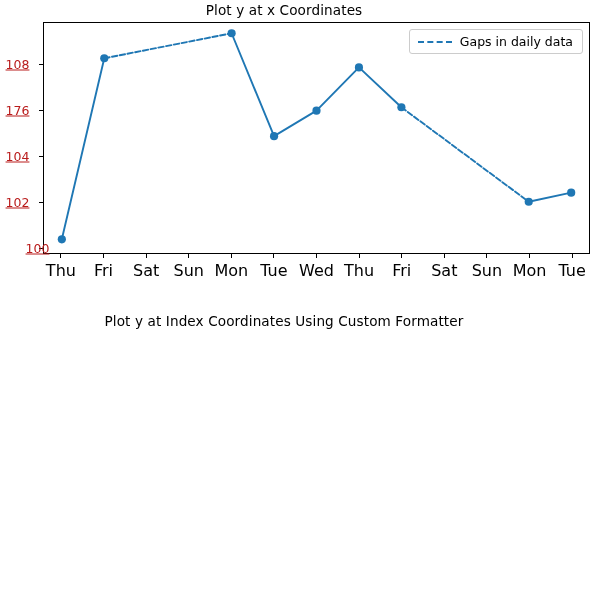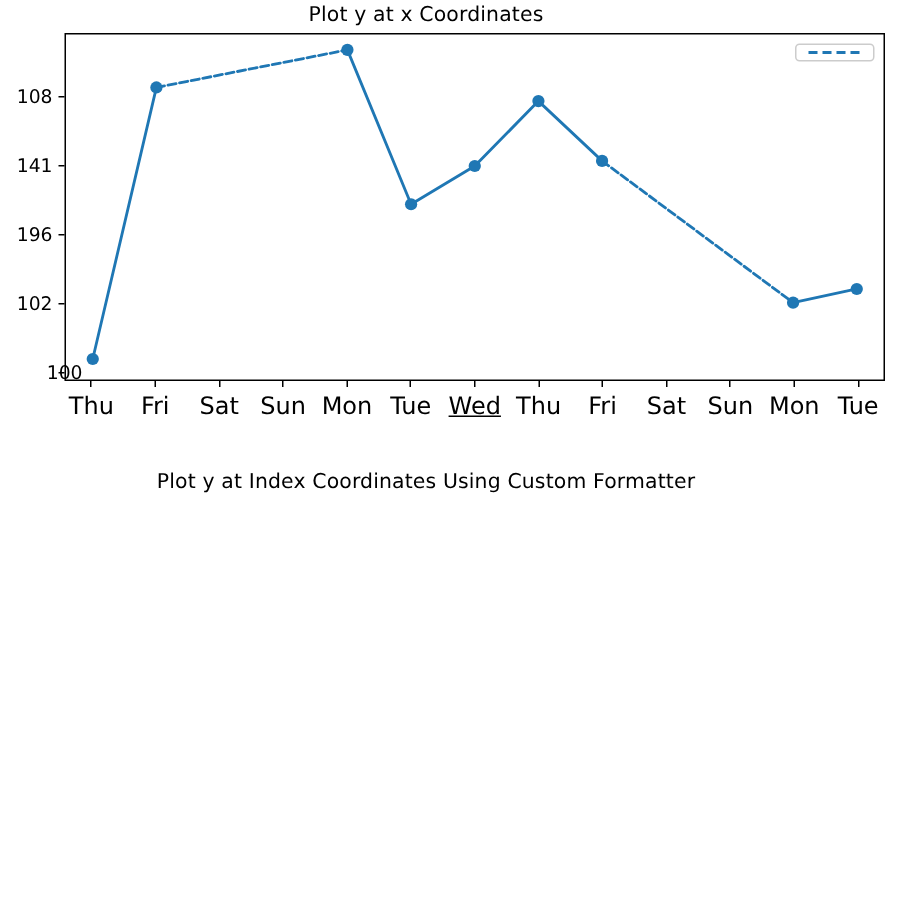--- a/index.html
+++ b/index.html
@@ -52,25 +52,26 @@
   .plot-svg {
     position: absolute;
     left: 0; top: 0;
     width: 100%;
     height: 100%;
     overflow: visible;
   }
 
   .ytick-label {
     position: absolute;
-    text-align: right;
+    text-align: center;
     font-size: 12.5px;
-    color: #000000;
+    color: #b91c1c;
     transform: translateY(-50%);
     white-space: nowrap;
+    text-decoration: underline;
   }
   .xtick-label {
     position: absolute;
     text-align: center;
     font-size: 16px;
     color: #000000;
     transform: translateX(-50%);
     white-space: nowrap;
   }
   .tickmark {
@@ -125,47 +126,48 @@
           <circle cx="188.297507788162" cy="10.336633663366086" r="4.1" fill="#1f77b4"></circle>
           <circle cx="230.89875389408098" cy="114.16237623762382" r="4.1" fill="#1f77b4"></circle>
           <circle cx="273.5" cy="88.43564356435635" r="4.1" fill="#1f77b4"></circle>
           <circle cx="316.101246105919" cy="44.79207920792055" r="4.1" fill="#1f77b4"></circle>
           <circle cx="358.70249221183803" cy="84.99009900990077" r="4.1" fill="#1f77b4"></circle>
           <circle cx="486.50623052959503" cy="180.3168316831683" r="4.1" fill="#1f77b4"></circle>
           <circle cx="529.1074766355141" cy="171.12871287128695" r="4.1" fill="#1f77b4"></circle>
         </svg>
       <div class="legend-box" id="legend-top" style="right: 6px; top: 6px;">
         <span class="legend-sample" style="border-top: 2.2px dashed rgb(31, 119, 180); height: 0px;"></span>
+        <span class="legend-label">Gaps in daily data</span>
       </div>
     </div>
     <div id="ticks-top">
         <div class="tickmark y" style="left: 39.2px; top: 247.757px;"></div>
         <div class="ytick-label" style="left: 0px; width: 35px; top: 248.257px; padding-left: 20px;">100</div>
         <div class="tickmark y" style="left: 39.2px; top: 201.817px;"></div>
         <div class="ytick-label" style="left: 0px; width: 35px; top: 202.317px;">102</div>
         <div class="tickmark y" style="left: 39.2px; top: 155.876px;"></div>
-        <div class="ytick-label" style="left: 0px; width: 35px; top: 156.376px;">196</div>
+        <div class="ytick-label" style="left: 0px; width: 35px; top: 156.376px;">104</div>
         <div class="tickmark y" style="left: 39.2px; top: 109.936px;"></div>
-        <div class="ytick-label" style="left: 0px; width: 35px; top: 110.436px;">141</div>
+        <div class="ytick-label" style="left: 0px; width: 35px; top: 110.436px;">176</div>
         <div class="tickmark y" style="left: 39.2px; top: 63.995px;"></div>
         <div class="ytick-label" style="left: 0px; width: 35px; top: 64.495px;">108</div>
         <div class="tickmark x" style="left: 60.3925px; top: 254px;"></div>
         <div class="xtick-label" style="left: 60.8925px; top: 261px;">Thu</div>
         <div class="tickmark x" style="left: 102.994px; top: 254px;"></div>
         <div class="xtick-label" style="left: 103.494px; top: 261px;">Fri</div>
         <div class="tickmark x" style="left: 145.595px; top: 254px;"></div>
         <div class="xtick-label" style="left: 146.095px; top: 261px;">Sat</div>
         <div class="tickmark x" style="left: 188.196px; top: 254px;"></div>
         <div class="xtick-label" style="left: 188.696px; top: 261px;">Sun</div>
         <div class="tickmark x" style="left: 230.798px; top: 254px;"></div>
         <div class="xtick-label" style="left: 231.298px; top: 261px;">Mon</div>
         <div class="tickmark x" style="left: 273.399px; top: 254px;"></div>
         <div class="xtick-label" style="left: 273.899px; top: 261px;">Tue</div>
         <div class="tickmark x" style="left: 316px; top: 254px;"></div>
-        <div class="xtick-label" style="left: 316.5px; top: 261px; text-decoration: underline;">Wed</div>
+        <div class="xtick-label" style="left: 316.5px; top: 261px;">Wed</div>
         <div class="tickmark x" style="left: 358.601px; top: 254px;"></div>
         <div class="xtick-label" style="left: 359.101px; top: 261px;">Thu</div>
         <div class="tickmark x" style="left: 401.202px; top: 254px;"></div>
         <div class="xtick-label" style="left: 401.702px; top: 261px;">Fri</div>
         <div class="tickmark x" style="left: 443.804px; top: 254px;"></div>
         <div class="xtick-label" style="left: 444.304px; top: 261px;">Sat</div>
         <div class="tickmark x" style="left: 486.405px; top: 254px;"></div>
         <div class="xtick-label" style="left: 486.905px; top: 261px;">Sun</div>
         <div class="tickmark x" style="left: 529.006px; top: 254px;"></div>
         <div class="xtick-label" style="left: 529.506px; top: 261px;">Mon</div>

